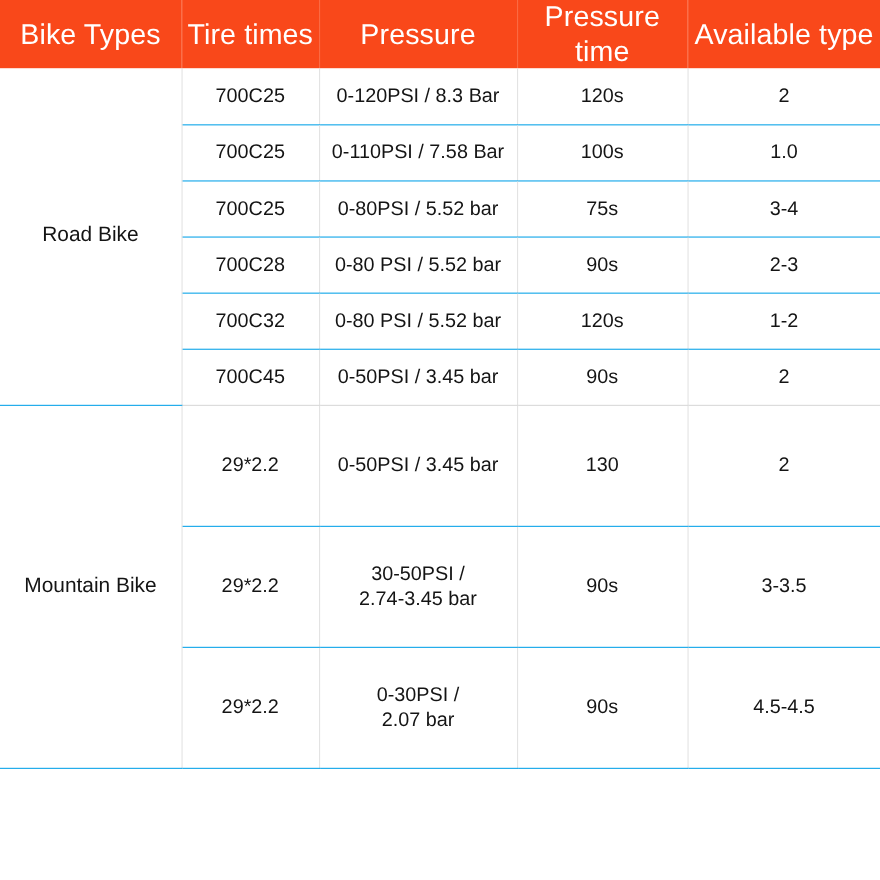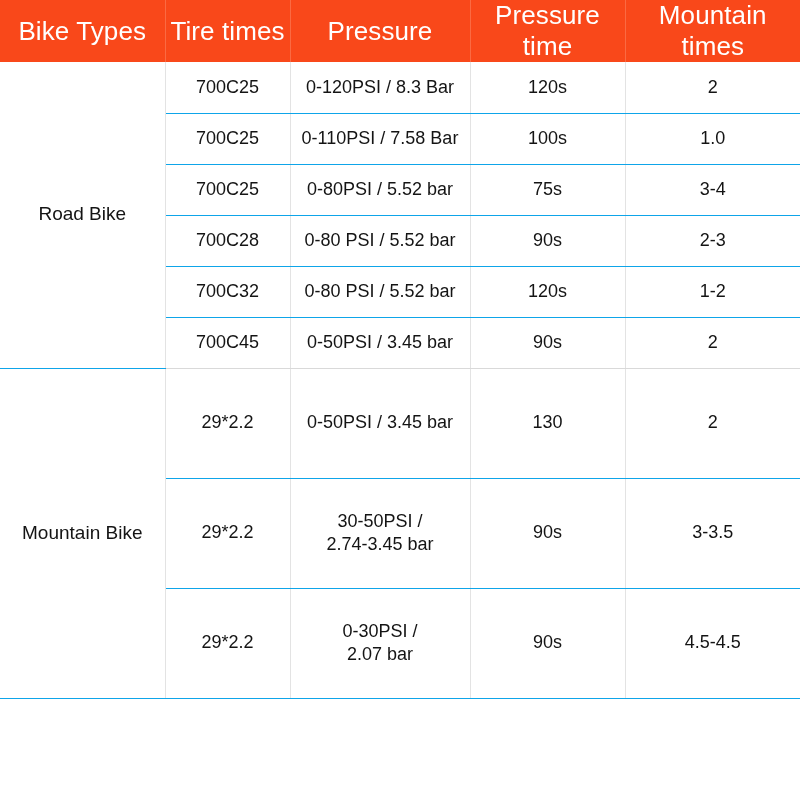--- a/index.html
+++ b/index.html
@@ -108,21 +108,21 @@
       <col class="c-inflate">
       <col class="c-avail">
     </colgroup>
 
     <thead>
       <tr>
         <th>Bike Types</th>
         <th>Tire times</th>
         <th>Pressure</th>
         <th>Pressure time</th>
-        <th>Mountain times</th>
+        <th>Available type</th>
       </tr>
     </thead>
 
     <tbody>
 
       <tr class="road">
         <td class="group-cell" rowspan="6">Road Bike</td>
         <td>700C25</td>
         <td>0-120PSI / 8.3 Bar</td>
         <td>120s</td>

